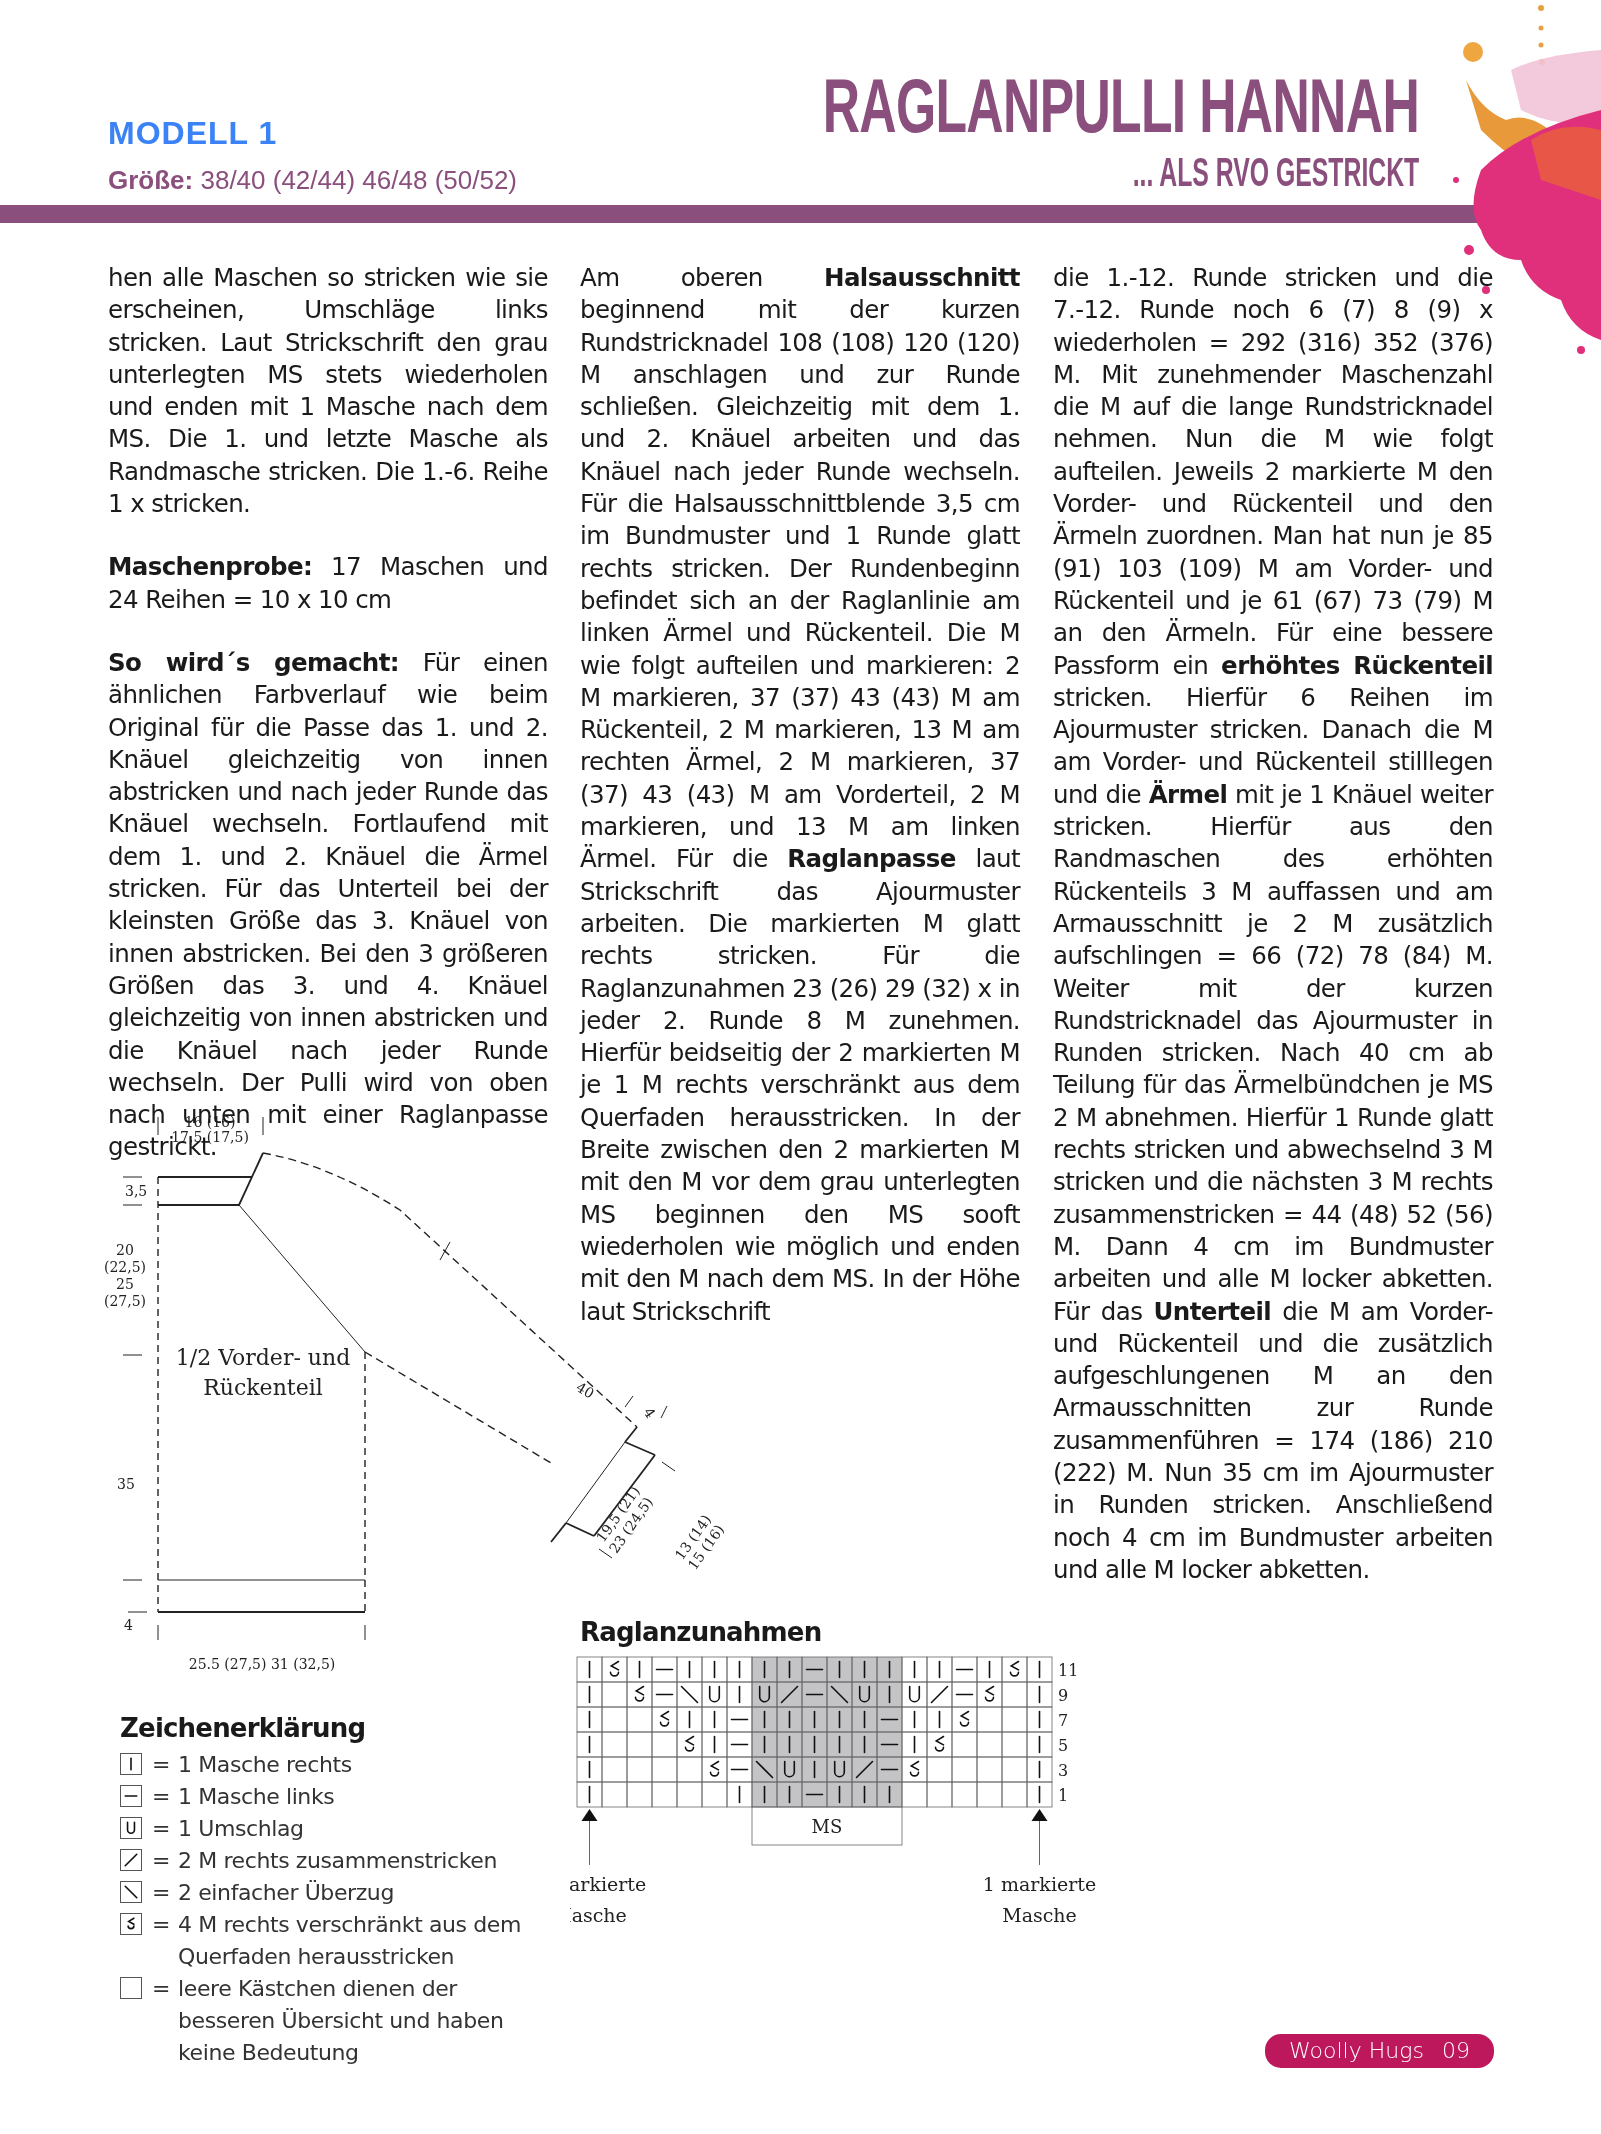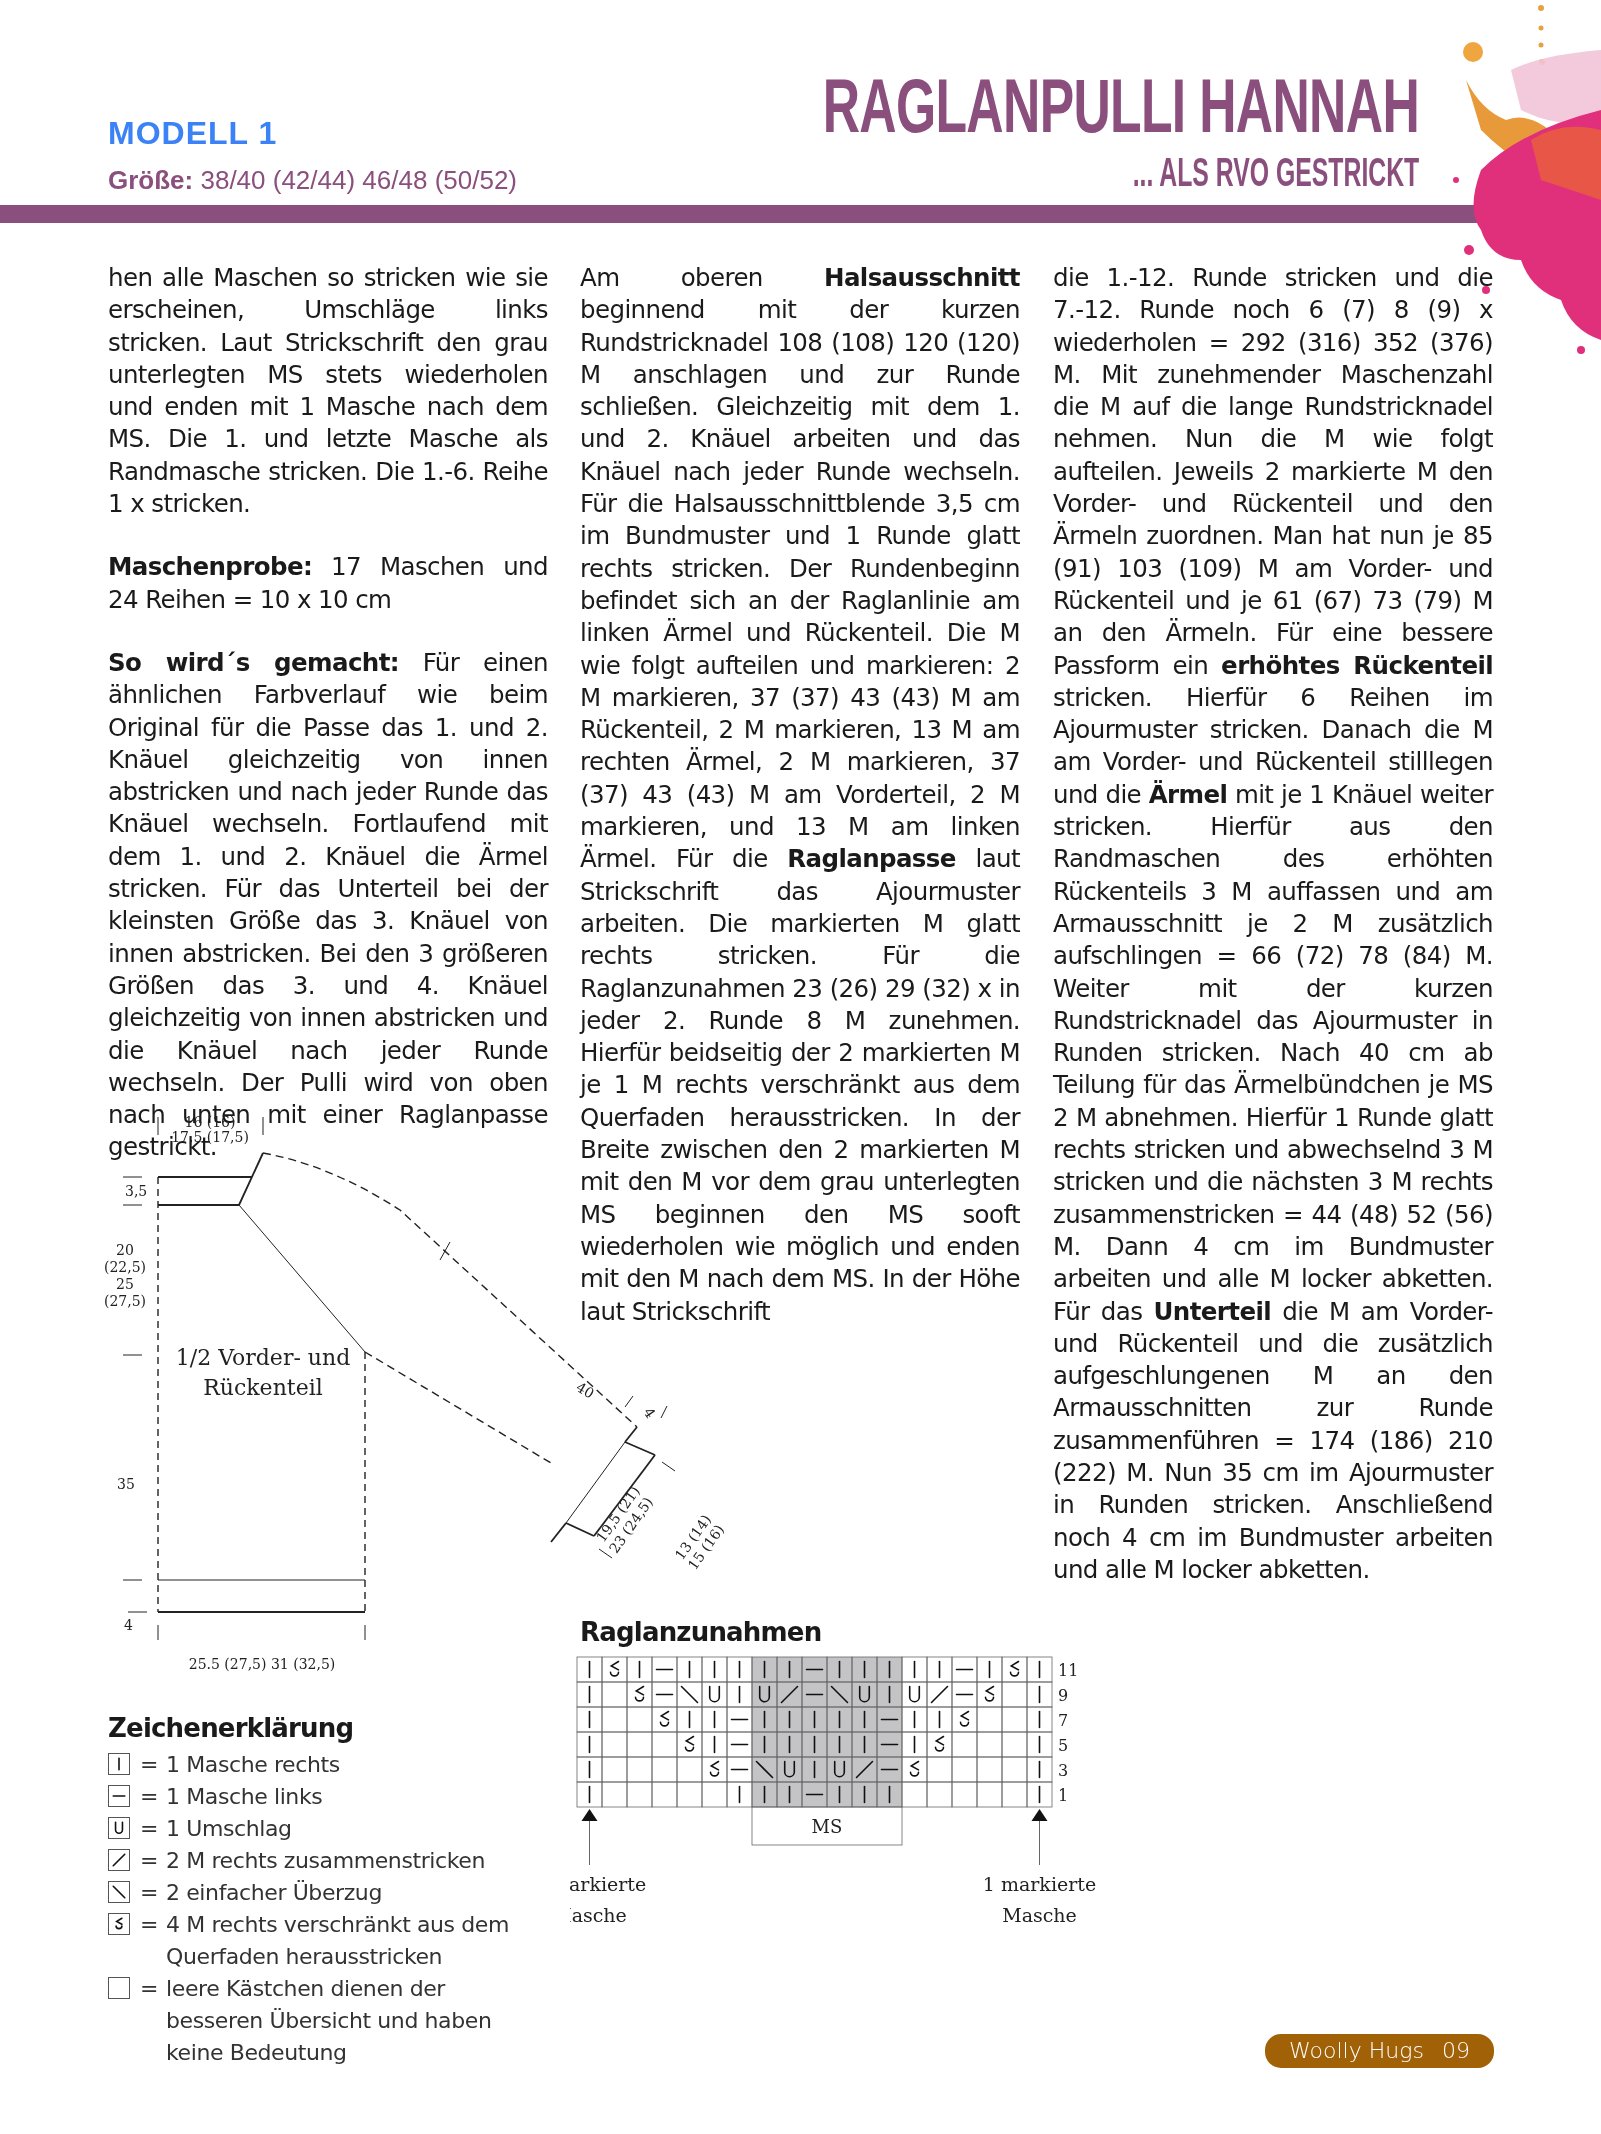--- a/index.html
+++ b/index.html
@@ -30,35 +30,35 @@
   .col b { font-weight: bold; }
   #col1 { left: 108px; width: 440px; }
   #col2 { left: 580px; width: 440px; }
   #col3 { left: 1053px; width: 440px; }
 
   
   .diagram { position: absolute; left: 100px; top: 1100px; width: 680px; height: 580px; }
   .diagram svg text { font-family: "DejaVu Serif", serif; fill: #222; }
 
   
-  .legend { position: absolute; left: 108px; top: 1713px; width: 440px; }
+  .legend { position: absolute; left: 120px; top: 1713px; width: 440px; }
   .legend h3 { margin: 0 0 6px 0; font-size: 26px; font-weight: bold; font-family: "DejaVu Sans", sans-serif; letter-spacing: -0.8px; }
   .leg-row { display: flex; align-items: flex-start; font-size: 22px; line-height: 32px; color: #333; letter-spacing: -0.4px; }
   .leg-box { flex: 0 0 22px; width: 22px; height: 22px; border: 1.5px solid #555; margin-top: 4px; margin-right: 10px;
              display: flex; align-items: center; justify-content: center; box-sizing: border-box; }
   .leg-box svg { width: 18px; height: 18px; }
   .leg-eq { margin-right: 8px; }
 
   
   .chart-title { position: absolute; left: 580px; top: 1617px; font-size: 26px; font-weight: bold; letter-spacing: -0.8px; }
   .chart { position: absolute; left: 570px; top: 1650px; width: 800px; height: 380px; }
   .chart svg text { font-family: "DejaVu Serif", serif; fill: #222; }
 
   
-  .footer { position: absolute; left: 1265px; top: 2034px; width: 229px; height: 34px; background: #a16207;
+  .footer { position: absolute; left: 1265px; top: 2034px; width: 229px; height: 34px; background: #be185d;
             border-radius: 16px; color: #ffffff; font-size: 22px; line-height: 34px; text-align: center;
             font-family: "DejaVu Sans", sans-serif; font-weight: 300; }
   .footer span.pg { margin-left: 18px; }
 </style>
 </head>
 <body>
 
 <div class="model">MODELL 1</div>
 <div class="size"><b>Größe:</b><span> 38/40 (42/44) 46/48 (50/52)</span></div>
 <div class="title">RAGLANPULLI HANNAH</div>

